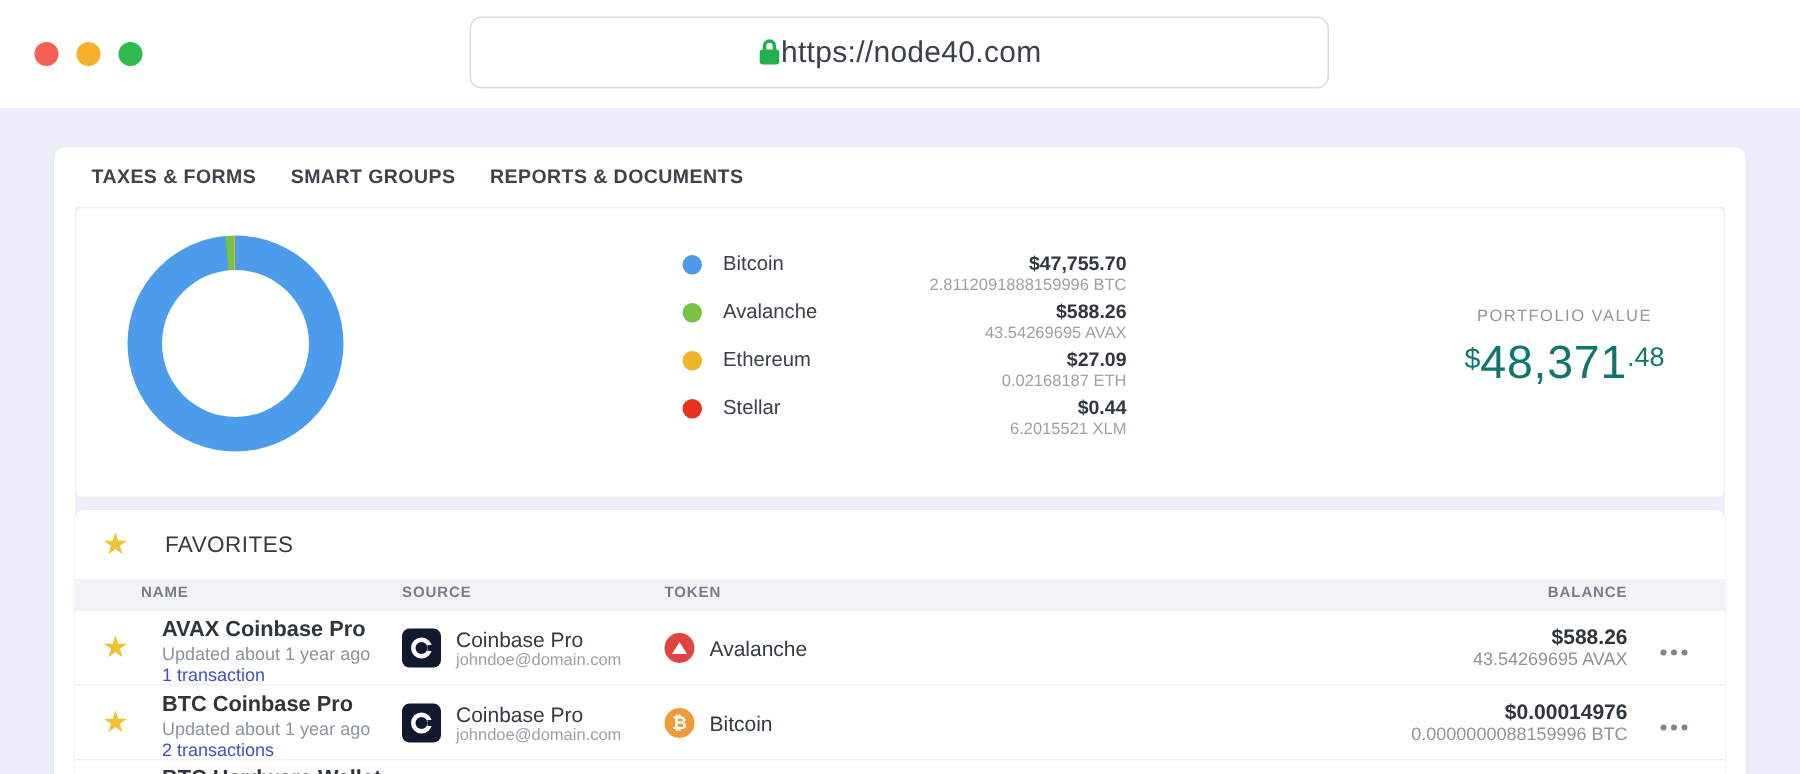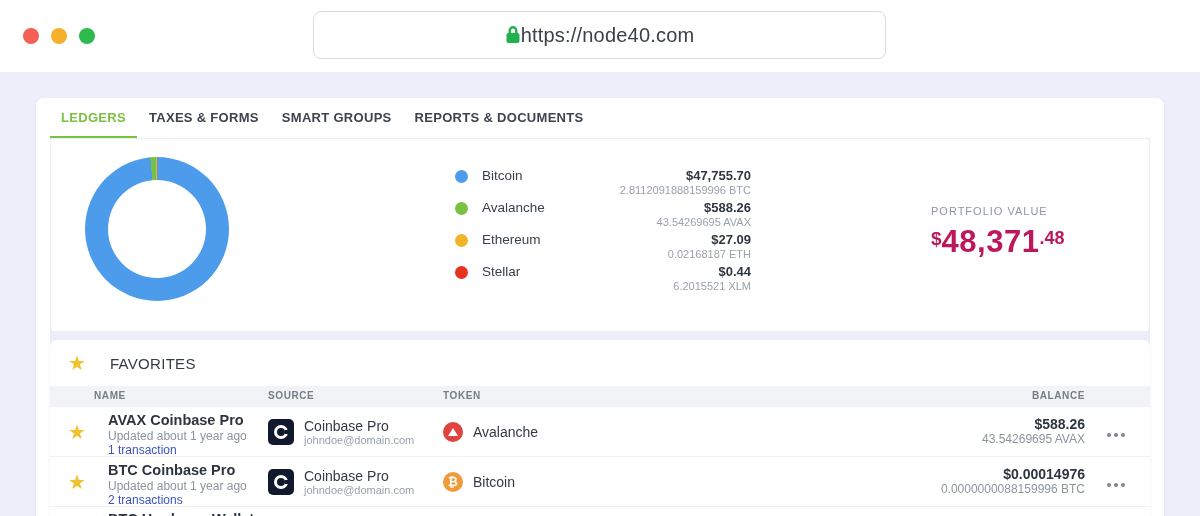--- a/index.html
+++ b/index.html
@@ -44,23 +44,23 @@
   .l-dot { position:absolute; left:0; top:2px; width:13px; height:13px; border-radius:50%; }
   .l-label { position:absolute; left:27px; top:0; font-size:13.5px; color:#3a414b; line-height:16px; }
   .l-vals { position:absolute; right:0; top:0; text-align:right; }
   .l-usd { font-size:13px; font-weight:600; color:#31373f; line-height:15px; }
   .l-amt { font-size:11px; color:#9ba1ab; line-height:14px; }
   .c-blue   { background:#4d9ceb; }
   .c-green  { background:#7ac143; }
   .c-yellow { background:#f0b429; }
   .c-red    { background:#e8321f; }
 
-  .pvalue { position:absolute; left:880px; top:66px; width:224px; }
+  .pvalue { position:absolute; left:880px; top:66px; width:224px; text-align:center; }
   .pv-label { font-size:11px; color:#8f96a3; letter-spacing:1px; margin-bottom:7px; }
-  .pv-amount { color:#be185d; font-weight:700; white-space:nowrap; }
+  .pv-amount { color:#0f766e; font-weight:400; white-space:nowrap; }
   .pv-cur   { font-size:19px; position:relative; top:-7px; }
   .pv-main  { font-size:31px; letter-spacing:.5px; }
   .pv-cents { font-size:18px; position:relative; top:-8px; }
 
   
   .fav-panel { position:relative; margin-top:8px; width:1100px; background:#fff;
     border-radius:6px; box-shadow:0 1px 3px rgba(16,24,40,.08); padding-bottom:4px; }
   .fav-title { position:relative; height:46px; display:flex; align-items:center; padding-left:18px; }
   .star { color:#f0c232; font-size:20px; line-height:20px; cursor:pointer; }
   .fav-title-text { margin-left:24px; font-size:15px; font-weight:500; letter-spacing:.3px; color:#343b44; }
@@ -111,21 +111,20 @@
       <rect x="1.5" y="8" width="13" height="10" rx="2" fill="#21b04b"></rect>
     </svg>
     <span class="url-text">https://node40.com</span>
   </div>
 </div>
 
 <div class="page">
   <div class="card">
 
     <div class="tabbar">
-      <div class="tab active">LEDGERS</div>
       <div class="tab">TAXES &amp; FORMS</div>
       <div class="tab">SMART GROUPS</div>
       <div class="tab">REPORTS &amp; DOCUMENTS</div>
     </div>
 
     <div class="content">
 
       <div class="chart-panel">
         <div class="donut">
           <div class="donut-hole"></div>

